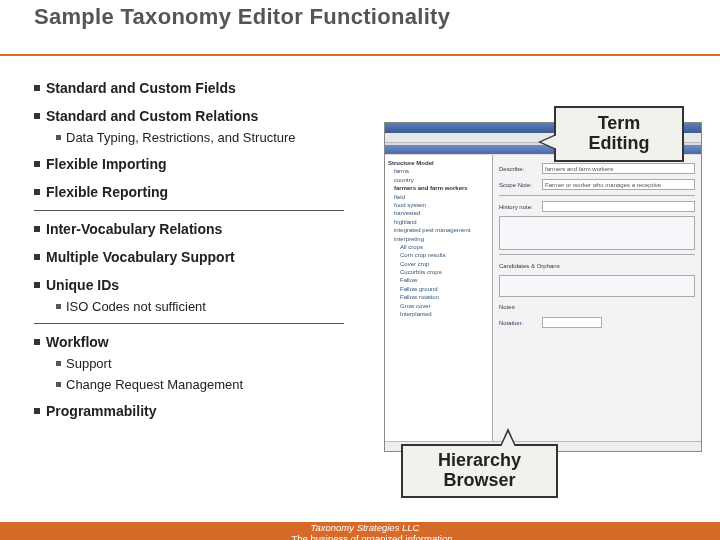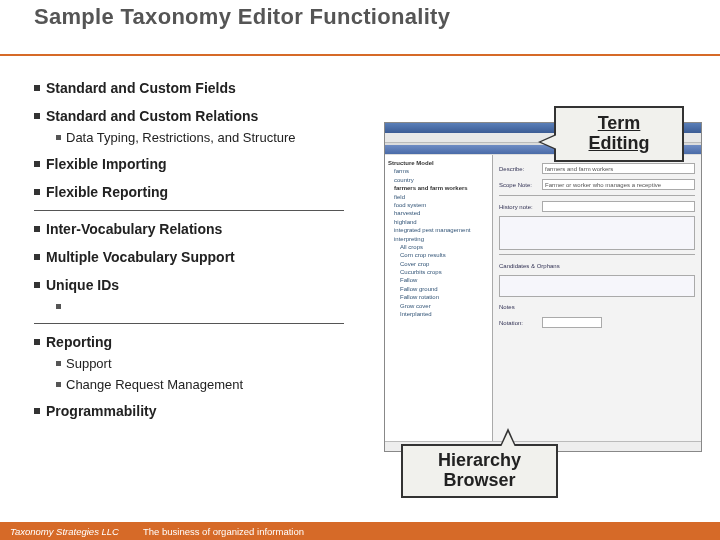--- a/index.html
+++ b/index.html
@@ -6,21 +6,21 @@
   body { width: 720px; height: 540px; background: #fff; font-family: Arial, Helvetica, sans-serif; color: #222; position: relative; overflow: hidden; }
   .slide { width: 100%; height: 100%; position: relative; }
   .title { font-size: 22px; font-weight: bold; color: #555; padding: 4px 0 6px 34px; letter-spacing: 0.3px; }
   .title-rule { position: absolute; left: 0; right: 0; top: 54px; height: 2px; background: #d66a28; }
   .content { position: absolute; left: 34px; top: 70px; width: 340px; font-size: 14px; line-height: 1.35; }
   .lvl1 { margin: 9px 0 2px 0; font-weight: bold; }
   .lvl1 .sq { display: inline-block; width: 6px; height: 6px; background: #333; vertical-align: 2px; margin-right: 6px; }
   .lvl2 { margin: 3px 0 2px 22px; font-weight: normal; font-size: 13px; }
   .lvl2 .sq { display: inline-block; width: 5px; height: 5px; background: #555; vertical-align: 2px; margin-right: 5px; }
   .sep { border: none; border-top: 1px solid #555; margin: 8px 0 0 0; width: 310px; }
-  .footer { position: absolute; left: 0; bottom: 0; height: 18px; width: 100%; background: #d66a28; color: #fff; font-size: 9.5px; display: flex; align-items: center; }
+  .footer { position: absolute; left: 0; bottom: 0; height: 18px; width: 100%; background: #d66a28; color: #fff; font-size: 9.5px; display: flex; align-items: center; flex-direction: column; }
   .footer .co { font-style: italic; margin-left: 10px; }
   .footer .tag { margin-left: 24px; }
   .page { position: absolute; right: 12px; bottom: 3px; font-size: 10px; color: #d66a28; }
   
   .shot { position: absolute; right: 18px; top: 122px; width: 318px; height: 330px; border: 1px solid #888; background: #dcdcdc; font-size: 6px; color: #555; }
   .shot .winbar { height: 10px; background: linear-gradient(#5a7fb8,#3b5b94); }
   .shot .toolbar { height: 10px; background: #e8e8e8; border-bottom: 1px solid #bbb; }
   .shot .panelhead { height: 9px; background: linear-gradient(#6f8cc4,#4a6ba8); margin-top: 2px; }
   .shot .body { position: absolute; top: 32px; left: 0; right: 0; bottom: 10px; display: flex; }
   .shot .tree { width: 108px; background: #fff; border-right: 1px solid #aaa; padding: 4px 3px; font-size: 6px; line-height: 1.4; overflow: hidden; }
@@ -29,21 +29,21 @@
   .shot .tree .ind1 { margin-left: 6px; }
   .shot .tree .ind2 { margin-left: 12px; }
   .shot .form { flex: 1; background: #f3f3f3; padding: 4px 6px; }
   .shot .row { height: 13px; margin: 3px 0; display: flex; align-items: center; gap: 3px; }
   .shot .lbl { width: 40px; font-size: 6px; color: #335; }
   .shot .inp { flex: 1; height: 11px; background: #fff; border: 1px solid #aaa; font-size: 6px; padding: 0 2px; line-height: 11px; overflow: hidden; }
   .shot .line { height: 1px; background: #aaa; margin: 4px 0; }
   .shot .big { height: 34px; background: #f6f6fb; border: 1px solid #aaa; margin: 2px 0; }
   .shot .statusbar { position: absolute; left: 0; right: 0; bottom: 0; height: 10px; background: #eee; border-top: 1px solid #bbb; }
   
-  .callout-top { position: absolute; right: 36px; top: 106px; width: 130px; height: 56px; background: #f1f1ed; border: 2px solid #333; display: flex; align-items: center; justify-content: center; font-size: 18px; font-weight: bold; text-align: center; line-height: 1.1; z-index: 5; text-decoration: underline; }
+  .callout-top { position: absolute; right: 36px; top: 106px; width: 130px; height: 56px; background: #f1f1ed; border: 2px solid #333; display: flex; align-items: center; justify-content: center; font-size: 18px; font-weight: bold; text-align: center; line-height: 1.1; z-index: 5; }
   .callout-top::after { content: ""; position: absolute; left: -18px; bottom: 10px; width: 0; height: 0; border-top: 8px solid transparent; border-bottom: 8px solid transparent; border-right: 18px solid #333; }
   .callout-top::before { content: ""; position: absolute; left: -15px; bottom: 11px; width: 0; height: 0; border-top: 7px solid transparent; border-bottom: 7px solid transparent; border-right: 16px solid #f1f1ed; z-index: 1; }
   .callout-bot { position: absolute; right: 162px; bottom: 42px; width: 157px; height: 54px; background: #f1f1ed; border: 2px solid #333; display: flex; align-items: center; justify-content: center; font-size: 18px; font-weight: bold; text-align: center; line-height: 1.1; z-index: 5; }
   .callout-bot::after { content: ""; position: absolute; right: 40px; top: -18px; width: 0; height: 0; border-left: 8px solid transparent; border-right: 8px solid transparent; border-bottom: 18px solid #333; }
   .callout-bot::before { content: ""; position: absolute; right: 41px; top: -14px; width: 0; height: 0; border-left: 7px solid transparent; border-right: 7px solid transparent; border-bottom: 15px solid #f1f1ed; z-index: 1; }
 </style>
 </head>
 <body>
 
 <div class="slide">
@@ -59,24 +59,24 @@
     <div class="lvl1"><span class="sq"></span><span>Flexible Importing</span></div>
 
     <div class="lvl1"><span class="sq"></span><span>Flexible Reporting</span></div>
     <hr class="sep">
 
     <div class="lvl1"><span class="sq"></span><span>Inter-Vocabulary Relations</span></div>
 
     <div class="lvl1"><span class="sq"></span><span>Multiple Vocabulary Support</span></div>
 
     <div class="lvl1"><span class="sq"></span><span>Unique IDs</span></div>
-    <div class="lvl2"><span class="sq"></span></div>
+    <div class="lvl2"><span class="sq"></span><span>ISO Codes not sufficient</span></div>
     <hr class="sep">
 
-    <div class="lvl1"><span class="sq"></span><span>Reporting</span></div>
+    <div class="lvl1"><span class="sq"></span><span>Workflow</span></div>
     <div class="lvl2"><span class="sq"></span><span>Support</span></div>
     <div class="lvl2"><span class="sq"></span><span>Change Request Management</span></div>
 
     <div class="lvl1"><span class="sq"></span><span>Programmability</span></div>
   </div>
 
   <div class="callout-top">
     <div><span>Term</span><br><span>Editing</span></div>
   </div>
 

